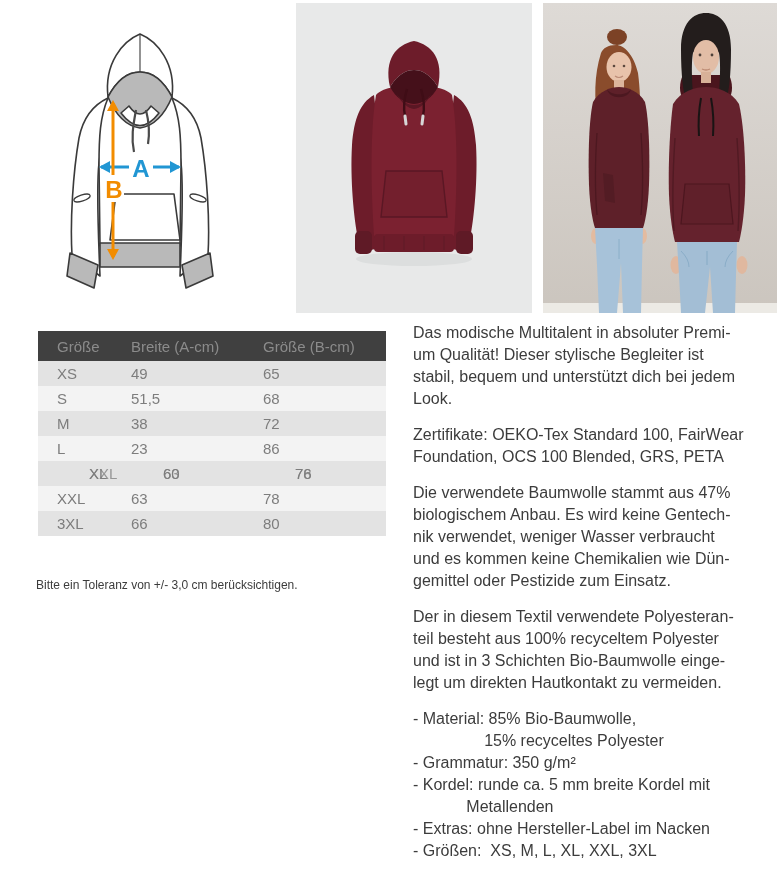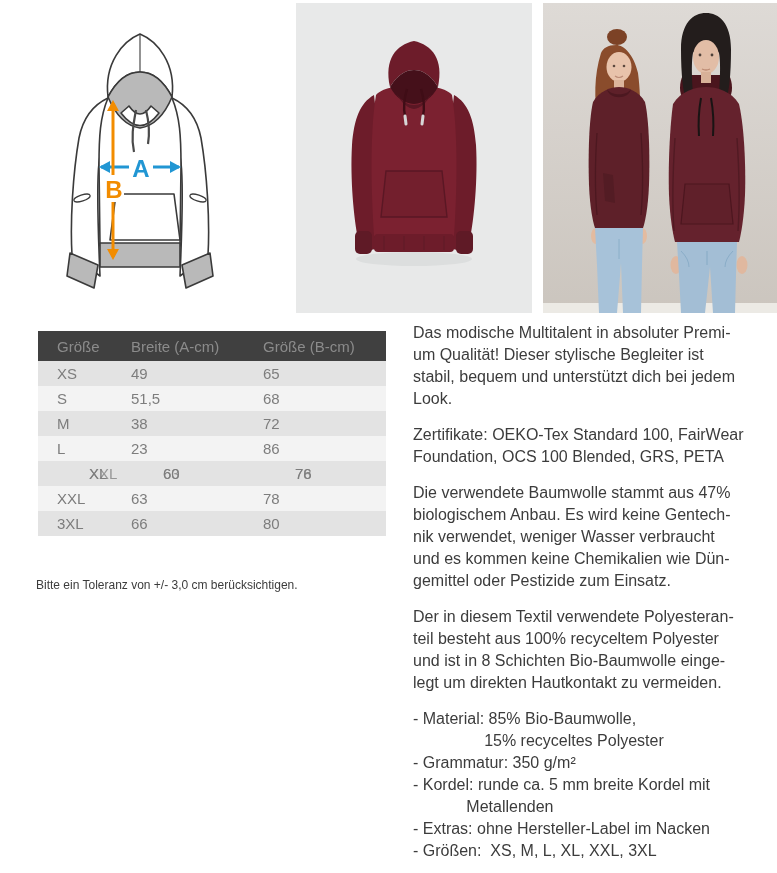--- a/index.html
+++ b/index.html
@@ -237,21 +237,21 @@
 Look.</p>
     <p>Zertifikate: OEKO-Tex Standard 100, FairWear
 Foundation, OCS 100 Blended, GRS, PETA</p>
     <p>Die verwendete Baumwolle stammt aus 47%
 biologischem Anbau. Es wird keine Gentech-
 nik verwendet, weniger Wasser verbraucht
 und es kommen keine Chemikalien wie Dün-
 gemittel oder Pestizide zum Einsatz.</p>
     <p>Der in diesem Textil verwendete Polyesteran-
 teil besteht aus 100% recyceltem Polyester
-und ist in 8 Schichten Bio-Baumwolle einge-
+und ist in 3 Schichten Bio-Baumwolle einge-
 legt um direkten Hautkontakt zu vermeiden.</p>
     <p>- Material: 85% Bio-Baumwolle,
                 15% recyceltes Polyester
 - Grammatur: 350 g/m²
 - Kordel: runde ca. 5 mm breite Kordel mit
             Metallenden
 - Extras: ohne Hersteller-Label im Nacken
 - Größen:  XS, M, L, XL, XXL, 3XL</p>
   </div>
 

